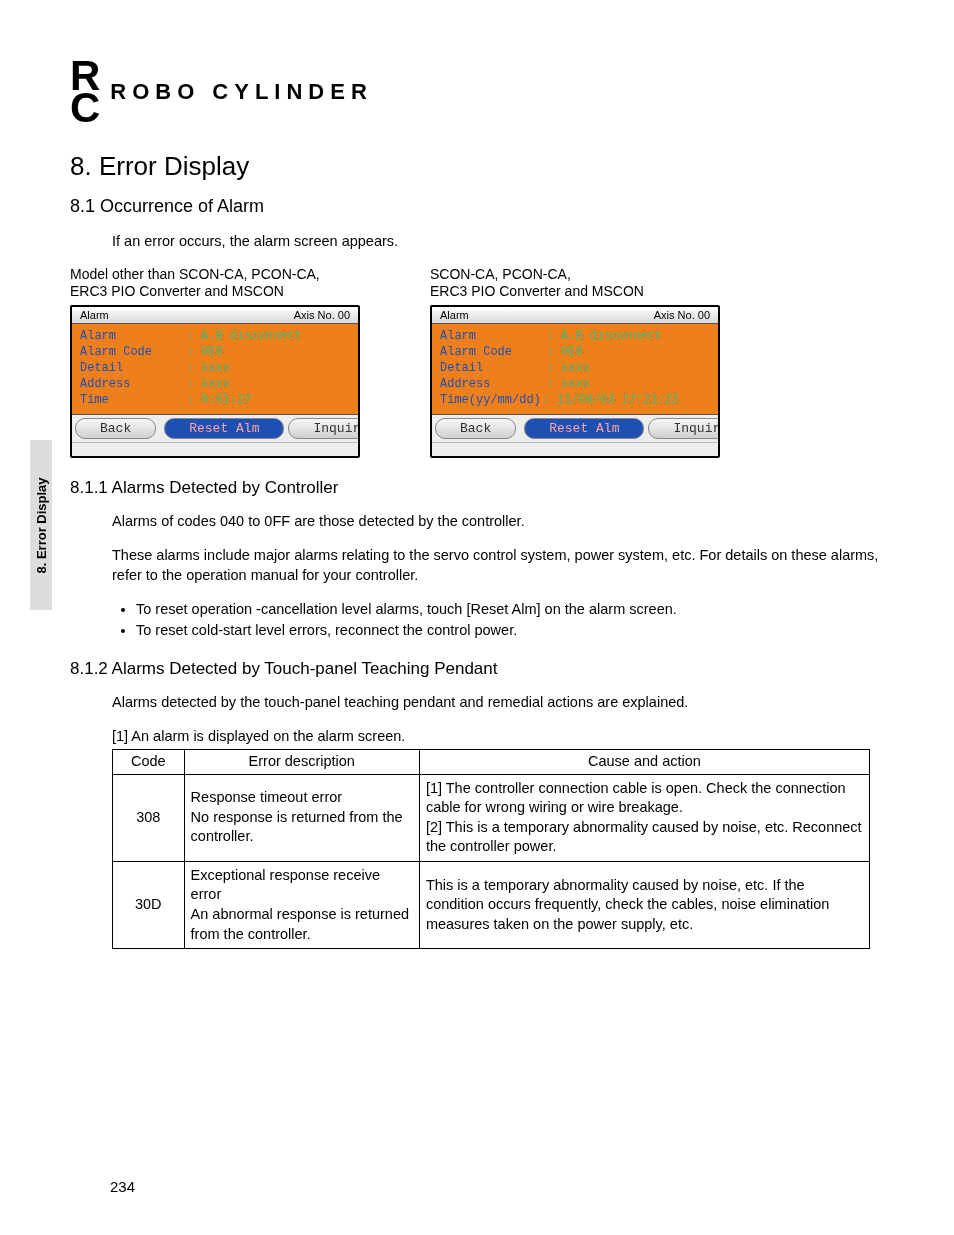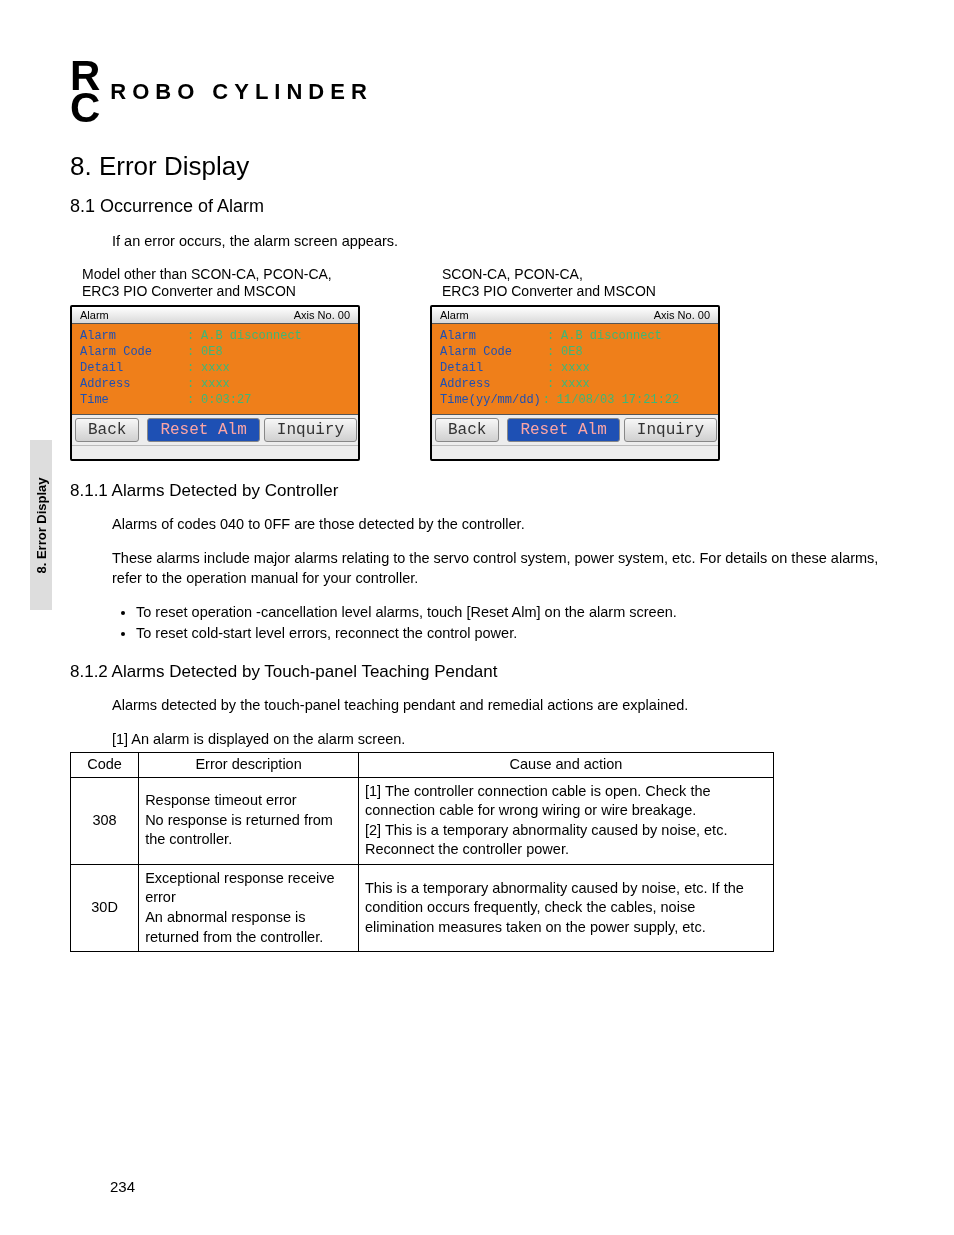--- a/index.html
+++ b/index.html
@@ -67,21 +67,21 @@
   h2{font-size:18px;font-weight:400;margin:14px 0 6px;}
   h3{font-size:17px;font-weight:400;margin:18px 0 8px;}
   p,li,td,th,.para{font-size:14.5px;line-height:1.35;}
   .indent{margin-left:42px;}
   ul.bullets{margin:4px 0 10px 24px;padding:0;}
   ul.bullets li{margin:2px 0;}
 
   
   .screens{display:flex;gap:40px;margin:6px 0 20px 0;}
   .screen-col{width:320px;}
-  .screen-label{font-size:14px;margin-bottom:4px;line-height:1.25;margin-left:12px;}
+  .screen-label{font-size:14px;margin-bottom:4px;line-height:1.25;}
   .alarm-screen{
     border:2px solid #000;border-radius:2px;overflow:hidden;width:290px;
     font-family:"Courier New",monospace;font-size:12px;
   }
   .alarm-titlebar{
     display:flex;justify-content:space-between;align-items:center;
     background:linear-gradient(#fff,#d9d9d9);
     border-bottom:1px solid #555;
     padding:2px 8px;font-size:11px;color:#333;font-family:"Courier New",monospace;
   }
@@ -92,32 +92,33 @@
   .alarm-row{display:flex;gap:2px;padding:1px 0;}
   .alarm-row .k{width:105px;color:var(--screen-blue-text);font-family:"Courier New",monospace;}
   .alarm-row .colon{color:var(--screen-green-text);width:12px;font-family:"Courier New",monospace;}
   .alarm-row .v{color:var(--screen-green-text);font-family:"Courier New",monospace;}
   .alarm-btnbar{
     background:#ededed;border-top:1px solid #555;
     padding:3px 3px;display:flex;gap:4px;
   }
   .alarm-btn{
     flex:0 0 auto;
-    padding:2px 12px;
-    font-size:16px;
-    border:1px solid var(--btn-border);border-radius:3px;
+    padding:2px 24px;
+    font-size:13px;
+    border:1px solid var(--btn-border);border-radius:10px;
     background:linear-gradient(var(--btn-grad-top),var(--btn-grad-bot));
     font-family:"Courier New",monospace;color:#333;
   }
   .alarm-btn.reset{background:var(--screen-blue-text);color:#fca5a5;}
   .alarm-footer{height:14px;background:#ededed;border-top:1px solid #bbb;}
 
   
   table.alarm-table{
-    border-collapse:collapse;width:704px;margin-top:0;
+    border-collapse:collapse;width:758px;margin-top:0;
+    margin-left:42px;
     padding-left:18px;
   }
   table.alarm-table th,table.alarm-table td{
     border:1px solid #000;padding:4px 6px;vertical-align:middle;
   }
   table.alarm-table th{font-weight:400;text-align:center;padding:2px 4px;}
   table.alarm-table td.code{text-align:center;width:70px;}
   table.alarm-table td.desc{width:230px;}
   table.alarm-table td.cause{width:440px;}
 

